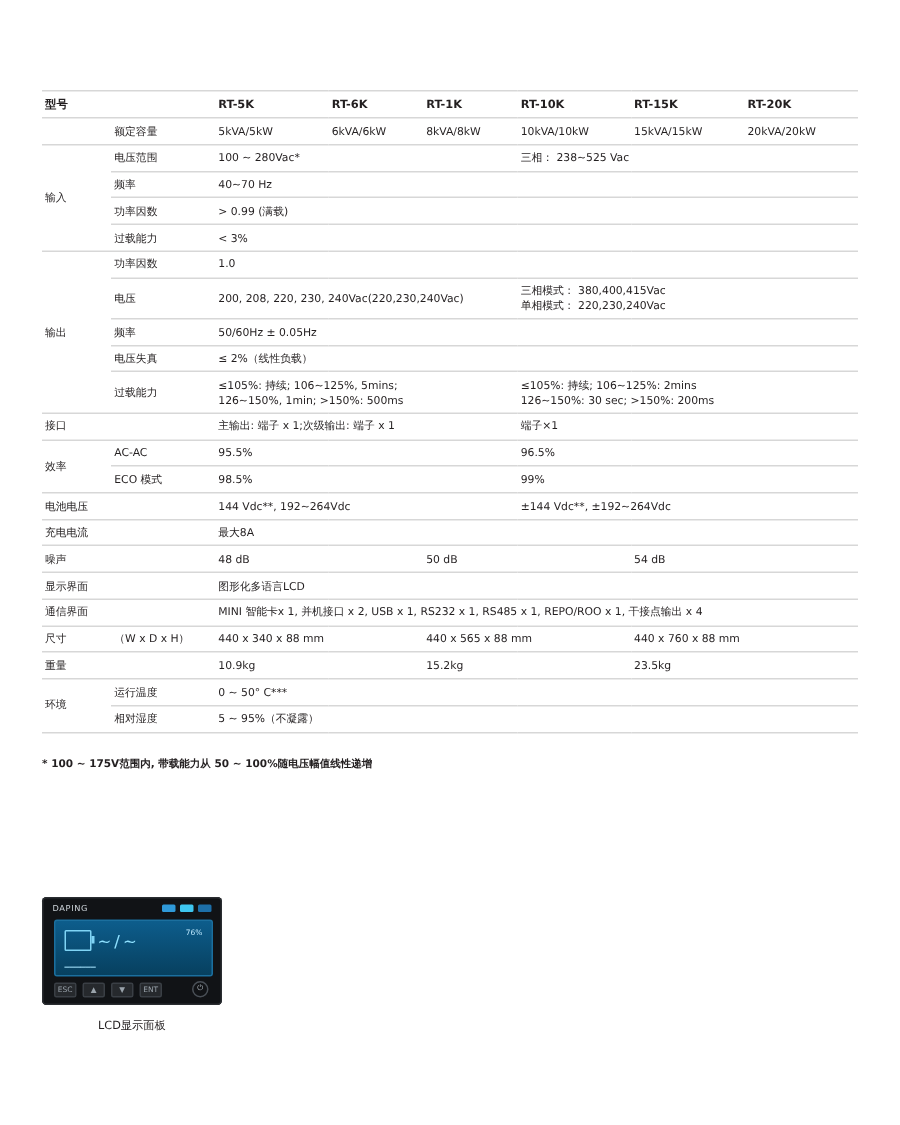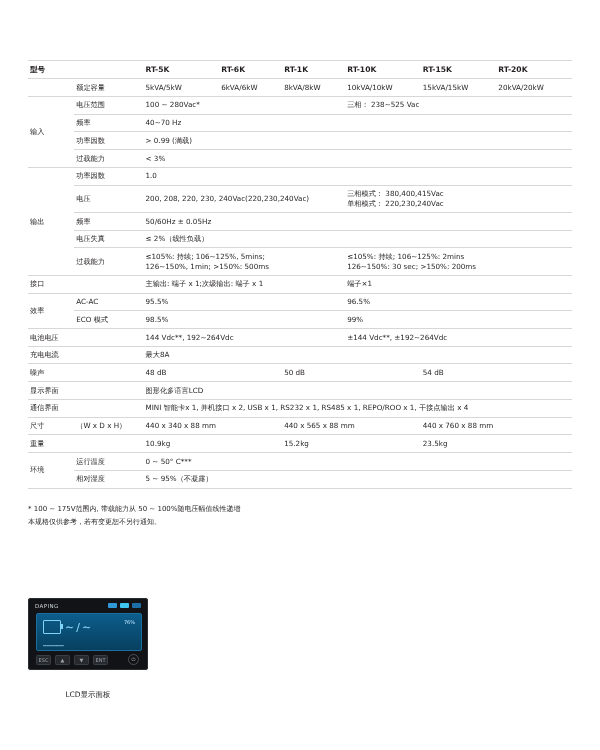--- a/index.html
+++ b/index.html
@@ -59,36 +59,37 @@
   .cat {
     vertical-align: top;
     padding-top: 4px;
   }
   .noline-bottom { border-bottom: none !important; }
   .small-note {
     font-size: 7px;
     line-height: 1.9;
     margin-top: 14px;
     color: #231f20;
+    font-weight: bold;
   }
   .imgs {
     position: absolute;
     left: 28px;
     right: 28px;
     top: 598px;
     display: flex;
     align-items: flex-end;
     gap: 46px;
   }
   .img-block {
     text-align: center;
   }
   .cap {
     font-size: 7.5px;
-    margin-top: 20px;
+    margin-top: 9px;
     color: #231f20;
   }
 
   
   .lcd-panel {
     width: 120px;
     height: 72px;
     background: #111316;
     border-radius: 3px;
     position: relative;
@@ -386,21 +387,20 @@
     </tr>
     <tr>
       <td>相对湿度</td>
       <td colspan="6">5 ~ 95%（不凝露）</td>
     </tr>
   </tbody>
     </table>
 
   <div class="small-note">
     <div>* 100 ~ 175V范围内, 带载能力从 50 ~ 100%随电压幅值线性递增</div>
-    <div>本规格仅供参考，若有变更恕不另行通知。</div>
   </div>
 
   <div class="imgs">
 
     <div class="img-block">
       <div class="lcd-panel">
         <div class="lcd-brand">DAPING</div>
         <div class="lcd-leds">
             <i></i>
             <i></i>

